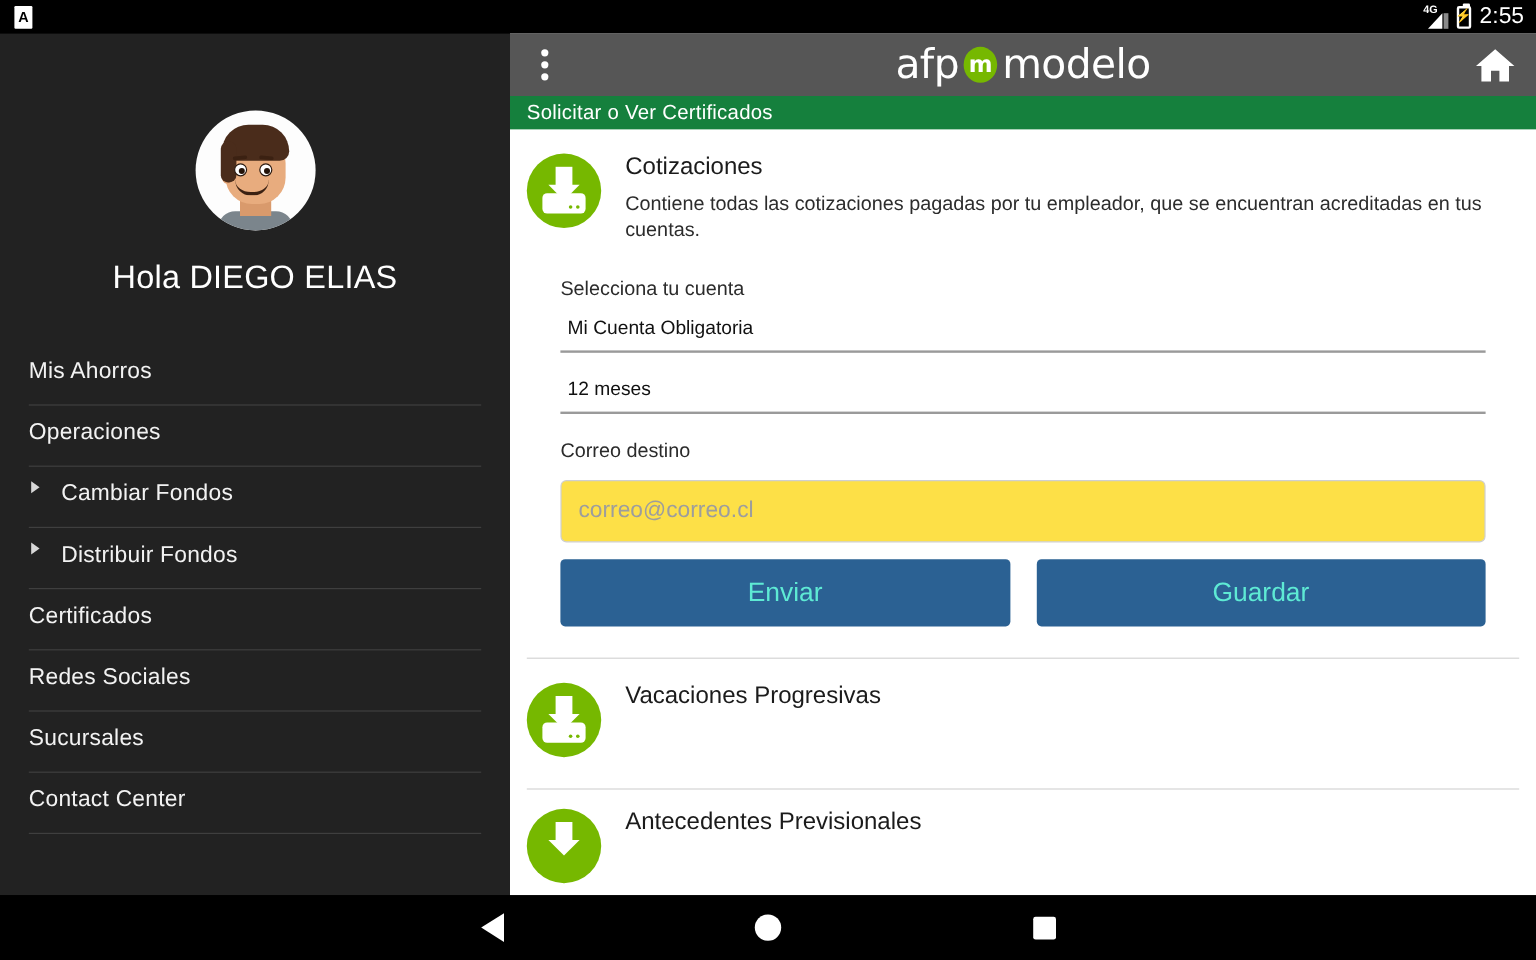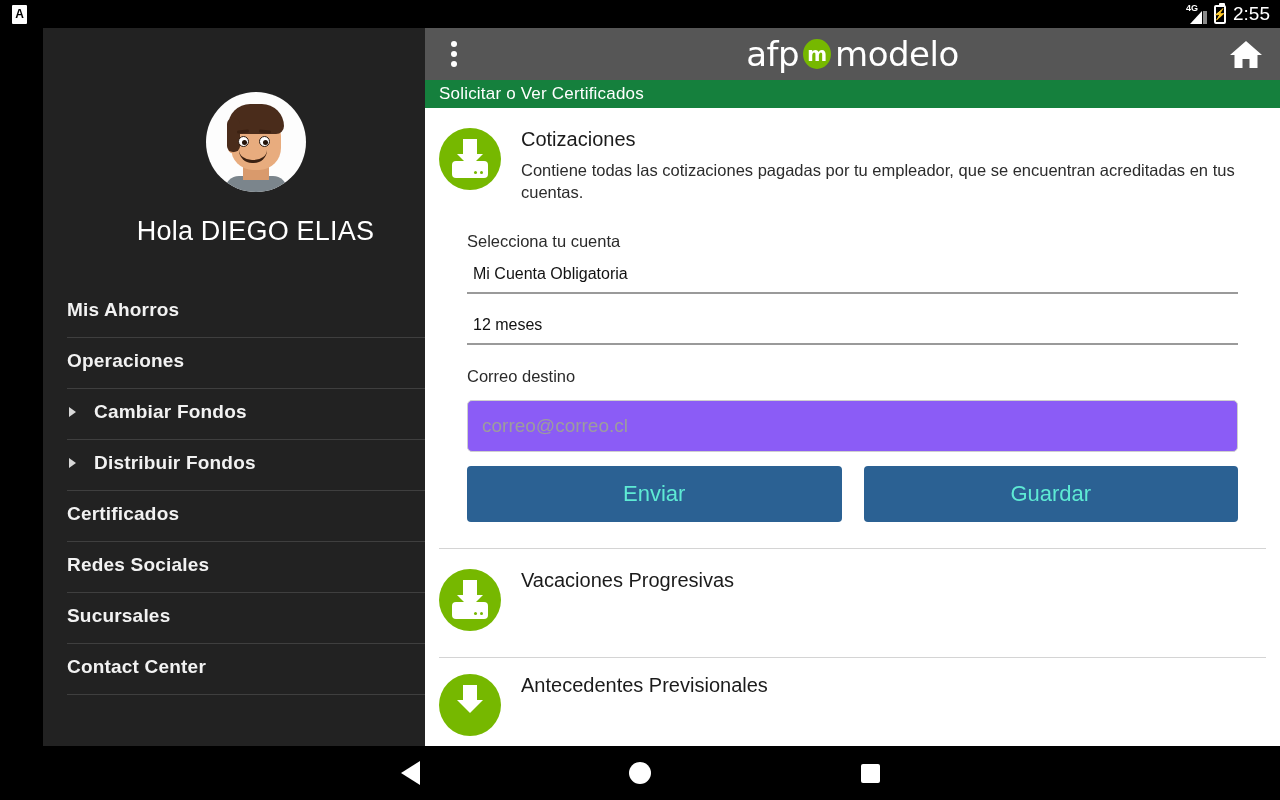--- a/index.html
+++ b/index.html
@@ -50,21 +50,21 @@
   .battery::before {
     content: ""; position: absolute; top: -4px; left: 3px;
     width: 6px; height: 3px; background: #fff; border-radius: 1px 1px 0 0;
   }
   .batt-bolt { color: #fff; font-size: 11px; line-height: 1; }
   .clock { font-size: 19px; color: #fff; letter-spacing: 0px; }
 
   
   .sidebar {
     position: absolute; top: 28px; left: 0; width: 425px; height: 718px;
-    background: #222222; overflow: hidden; margin-left: 43px;
+    background: #222222; overflow: hidden;
   }
   .avatar-wrap { display: flex; justify-content: center; margin-top: 64px; }
   .avatar {
     width: 100px; height: 100px; border-radius: 50%;
     background: #fdfdfd; position: relative; overflow: hidden;
   }
   
   .face-shirt {
     position: absolute; bottom: 0; left: 50%; transform: translateX(-50%);
     width: 62px; height: 16px; background: #7b858c; border-radius: 14px 14px 0 0;
@@ -112,23 +112,22 @@
   .greeting {
     text-align: center; color: #ffffff; font-size: 27px;
     margin-top: 24px; font-weight: 400; letter-spacing: 0.2px;
   }
 
   .menu { margin-top: 40px; padding: 0 24px; }
   .menu-item {
     color: #f2f2f2; font-size: 19px; letter-spacing: 0.2px;
     border-bottom: 1px solid #3f3f3f;
     padding: 12px 0 16px 0;
-    display: flex; align-items: center; gap: 0px;
+    display: flex; align-items: flex-start; gap: 0px;
     cursor: pointer;
-    font-weight: bold;
   }
   .menu-item.sub { padding-left: 0px; }
   .menu-item.sub .caret {
     display: inline-block; width: 0; height: 0;
     border-top: 5px solid transparent; border-bottom: 5px solid transparent;
     border-left: 7px solid #d8d8d8; margin-right: 18px; margin-left: 2px;
   }
   .menu-item .lbl { display: inline-block; }
 
   
@@ -203,21 +202,21 @@
 
   .form { padding: 28px 42px 0 42px; }
   .field-label { font-size: 16.5px; color: #2b2b2b; margin-bottom: 14px; }
   .select-line {
     font-size: 16px; color: #111; padding: 0 0 9px 6px;
     border-bottom: 2px solid #9a9a9a; margin-bottom: 22px; cursor: pointer;
   }
   .email-input {
     width: 100%; height: 52px; border: 1px solid #cfcfcf; border-radius: 5px;
     padding: 0 14px; font-size: 19px; color: #111; outline: none;
-    font-family: "Liberation Sans", sans-serif; background: #8b5cf6;
+    font-family: "Liberation Sans", sans-serif; background: #fde047;
   }
   .email-input::placeholder { color: #9d9d9d; }
   .btn-row { display: flex; gap: 22px; margin-top: 14px; }
   .btn {
     flex: 1 1 0; height: 56px; background: #2b6193; color: #5eead4;
     border: none; border-radius: 4px; font-size: 22px; cursor: pointer;
     font-family: "Liberation Sans", sans-serif;
   }
 
   .divider { height: 1px; background: #d4d4d4; margin: 26px 14px 0 14px; }

